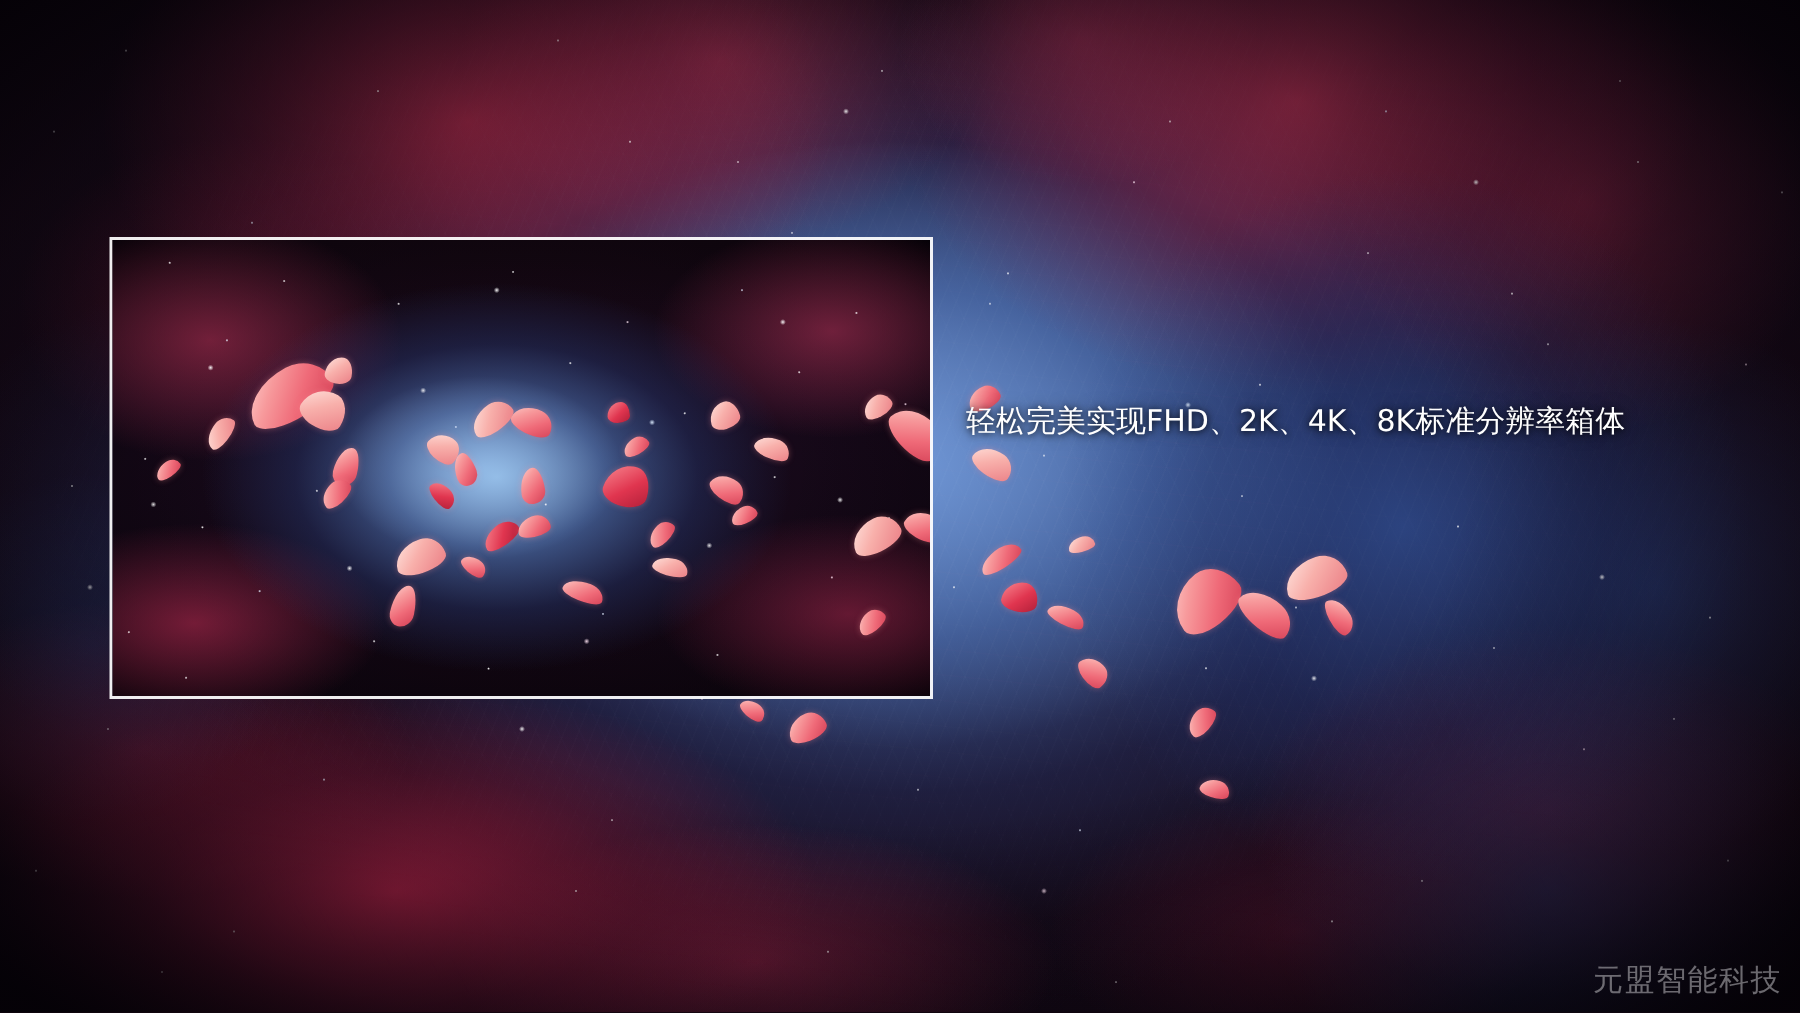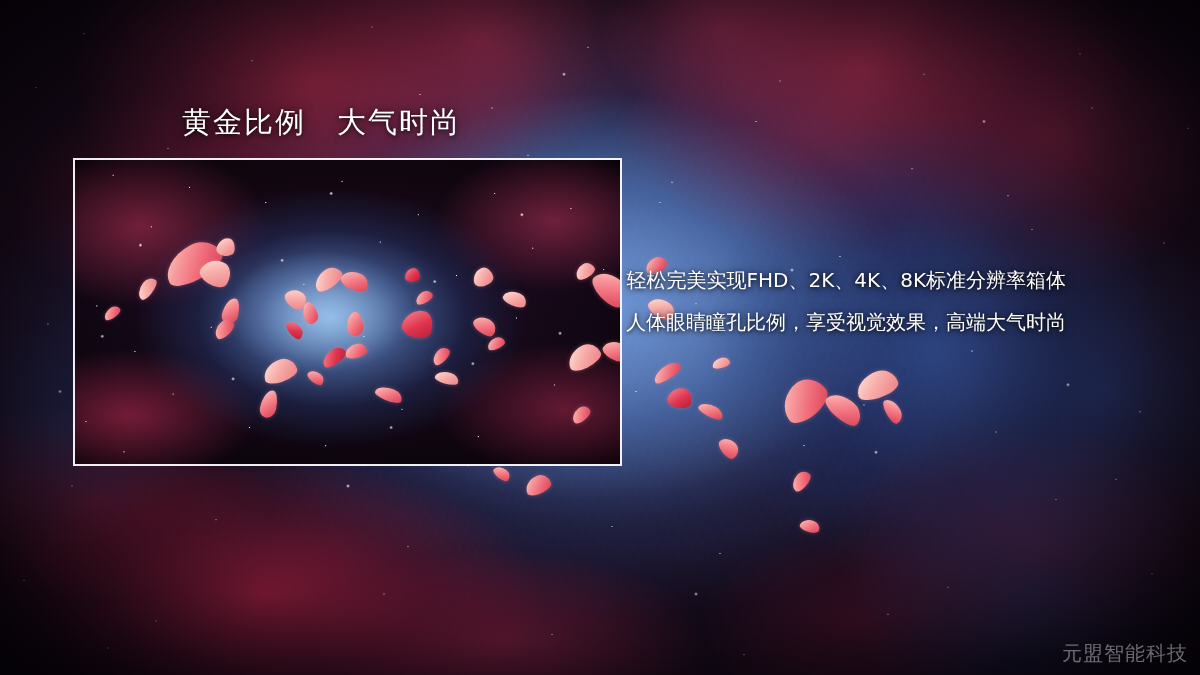--- a/index.html
+++ b/index.html
@@ -155,21 +155,21 @@
       radial-gradient(ellipse 70% 74% at 50% 50%, rgba(0,0,0,0) 48%, rgba(8,3,10,.62) 84%, rgba(5,1,7,.96) 100%),
       linear-gradient(180deg,#130710 0%,#17091a 35%,#140816 70%,#100610 100%);
   }
 
   
   #title {
     position:absolute; left:182px; top:103px;
     font-size:29px; letter-spacing:2px; color:#ffffff; white-space:pre;
     text-shadow:0 1px 5px rgba(0,0,0,.75), 0 0 14px rgba(0,0,0,.45);
   }
-  #body-text { position:absolute; left:626px; top:259px;text-align:right; }
+  #body-text { position:absolute; left:644px; top:259px; }
   #body-text .bline {
     font-size:20px; color:#ffffff; line-height:42px; white-space:pre;
     text-shadow:0 1px 4px rgba(0,0,0,.85), 0 0 10px rgba(0,0,0,.5);
   }
   #watermark {
     position:absolute; right:12px; bottom:8px;
     font-size:20px; color:rgba(170,168,172,.62); letter-spacing:1px; white-space:pre;
   }
 </style>
 </head>
@@ -239,22 +239,20 @@
     <div class="petal deep" style="left:246px;top:190px;width:26px;height:14px;transform:rotate(-34deg);"></div>
     <div class="petal" style="left:232px;top:212px;width:18px;height:11px;transform:rotate(40deg);"></div>
     <div class="petal" style="left:270px;top:184px;width:22px;height:14px;transform:rotate(-12deg);"></div>
     <div class="petal" style="left:300px;top:228px;width:28px;height:13px;transform:rotate(22deg);"></div>
     <div class="petal" style="left:272px;top:152px;width:16px;height:24px;transform:rotate(-8deg);"></div>
     <div class="petal deep" style="left:210px;top:164px;width:20px;height:12px;transform:rotate(52deg);"></div>
     <div class="petal" style="left:356px;top:190px;width:20px;height:12px;transform:rotate(-44deg);"></div>
     <div class="petal pale" style="left:360px;top:212px;width:24px;height:12px;transform:rotate(16deg);"></div>
   </div>
 
-  <div id="title">黄金比例　大气时尚</div>
 
   <div id="body-text">
     <div class="bline">轻松完美实现FHD、2K、4K、8K标准分辨率箱体</div>
-    <div class="bline">人体眼睛瞳孔比例，享受视觉效果，高端大气时尚</div>
   </div>
 
   <div id="watermark">元盟智能科技</div>
 
 </div>
 
 </body></html>

